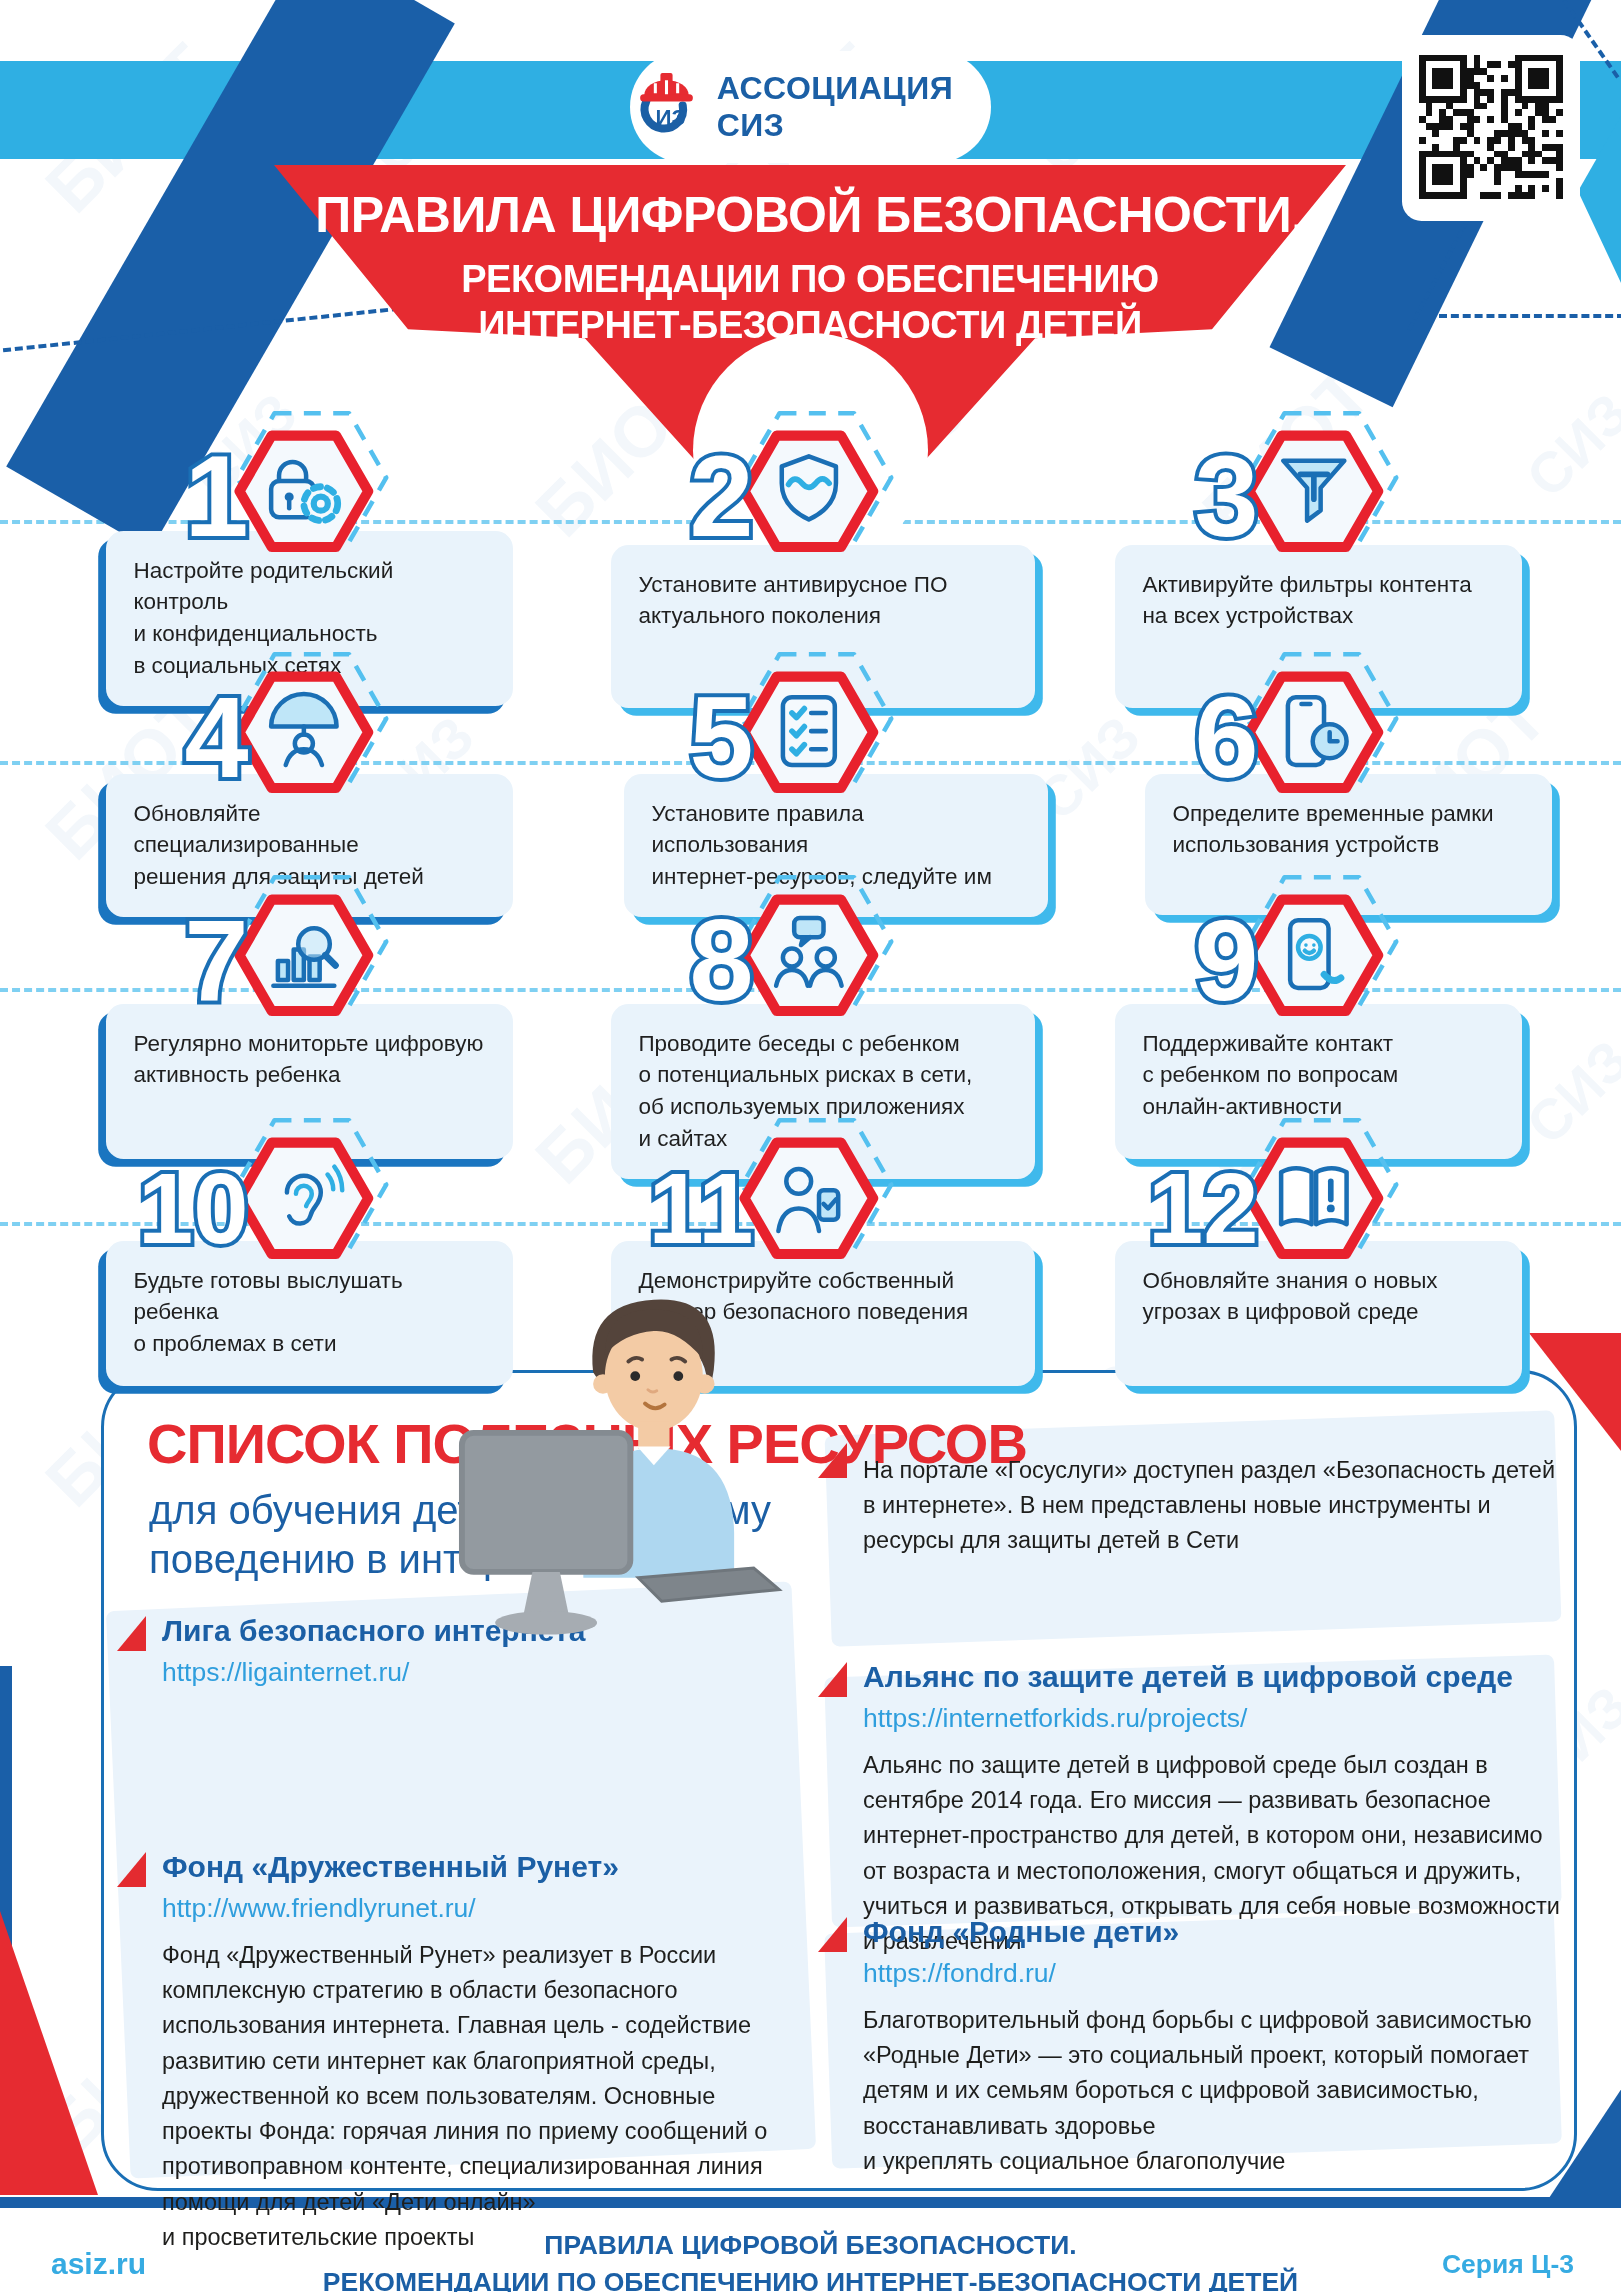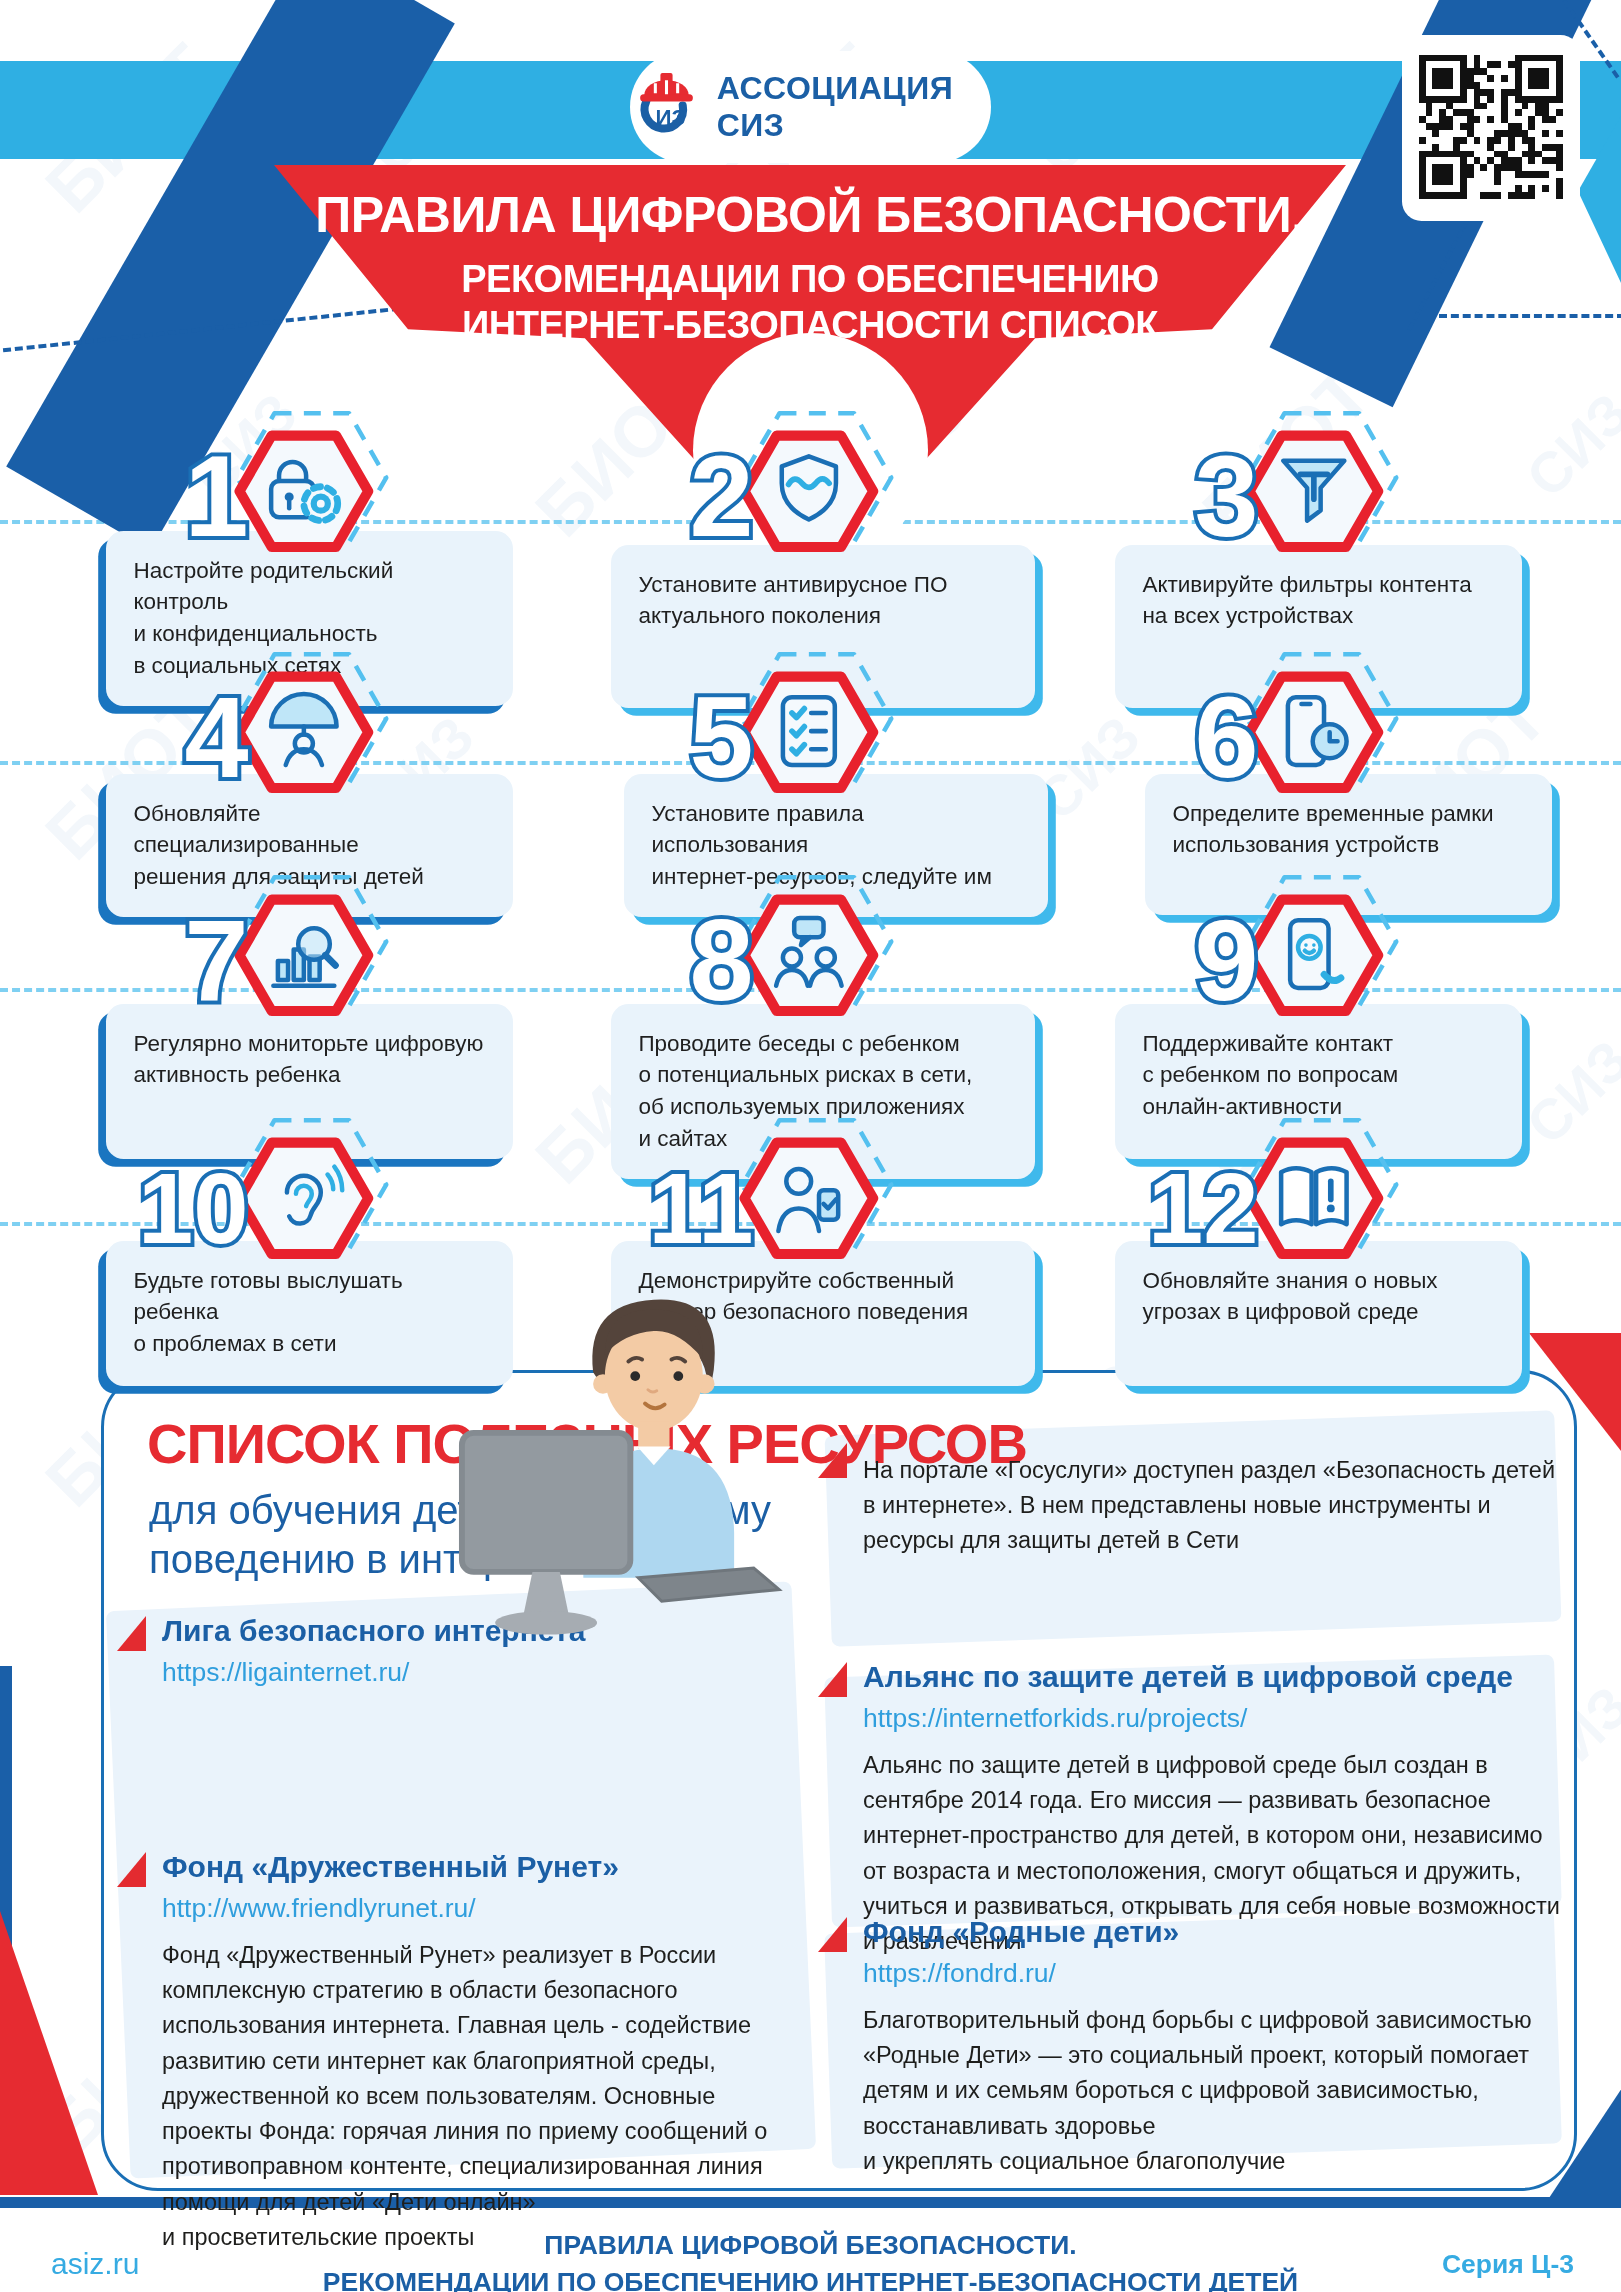--- a/index.html
+++ b/index.html
@@ -55,21 +55,21 @@
   .res-marker{position:absolute;left:-45px;top:3.9px;width:29px;height:35px;background:#e32b30;
       clip-path:polygon(0 100%,100% 0,100% 100%);}
   .res-heading{color:#1b5fa5;font-size:30px;font-weight:bold;line-height:1.25;white-space:pre-line;}
   .res-url{margin-top:7.8px;color:#2f9edd;font-size:26.5px;font-weight:500;}
   .res-desc{margin-top:13.7px;color:#1e1e1c;font-size:23.5px;line-height:1.5;white-space:pre-line;}
   .illustration{position:absolute;left:446px;top:1286px;z-index:5;}
   
   .footer-bar{position:absolute;left:0;top:2197px;width:100%;height:10.8px;background:#1a5fa8;z-index:2;}
   .footer-center{position:absolute;left:0;top:2227px;width:100%;text-align:center;color:#1b5fa5;
       font-weight:bold;font-size:26.5px;line-height:1.4;z-index:3;}
-  .footer-site{position:absolute;left:51px;top:2247px;color:#36abe2;font-weight:normal;font-size:30px;z-index:3;}
+  .footer-site{position:absolute;left:51px;top:2247px;color:#36abe2;font-weight:bold;font-size:30px;z-index:3;}
   .footer-series{position:absolute;right:47px;top:2249px;color:#36abe2;font-weight:bold;font-size:26.5px;z-index:3;}
 </style>
 </head>
 <body>
 
 <div class="page">
 
   <div id="wm-layer">
       <span class="wm" style="left: 29px; top: 88px; font-size: 71px;">БИОТ</span>
       <span class="wm" style="left: 363px; top: 88px; font-size: 57px;">СИЗ</span>
@@ -115,21 +115,21 @@
   <div class="dash-decor" style="left:-9.8px;top:325px;width:470px;transform:rotate(-6deg);"></div>
   <div class="dash-decor" style="left:1370px;top:263px;width:147px;transform:rotate(-62deg);"></div>
   <div class="dash-decor" style="left:1439px;top:314px;width:186px;"></div>
   <div class="dash-decor" style="left:1525px;top:27.4px;width:118px;transform:rotate(55deg);"></div>
 
   <div class="banner"></div>
   <div class="banner-notch"></div>
   <div class="banner-text">
     <div class="banner-line1">ПРАВИЛА ЦИФРОВОЙ БЕЗОПАСНОСТИ.</div>
     <div class="banner-line2">РЕКОМЕНДАЦИИ ПО ОБЕСПЕЧЕНИЮ</div>
-    <div class="banner-line2">ИНТЕРНЕТ-БЕЗОПАСНОСТИ СПИСОК</div>
+    <div class="banner-line2">ИНТЕРНЕТ-БЕЗОПАСНОСТИ ДЕТЕЙ</div>
   </div>
 
   <div class="logo-pill">
     <span>
       <svg width="73" height="73" viewBox="0 0 72 72">
         <path d="M52 36 a19 19 0 1 1 -36 -4" stroke="#1b5fa5" stroke-width="8" fill="none" stroke-linecap="round"></path>
         <text x="40" y="55" font-size="22" font-weight="bold" fill="#1b5fa5" text-anchor="middle" font-family="Liberation Sans, sans-serif">ИЗ</text>
         <rect x="30" y="4" width="12" height="10" rx="2" fill="#e62b31"></rect>
         <path d="M14 26 a22 15 0 0 1 44 0 z" fill="#e62b31"></path>
         <rect x="10" y="25" width="52" height="7" rx="3.5" fill="#e62b31"></rect>

